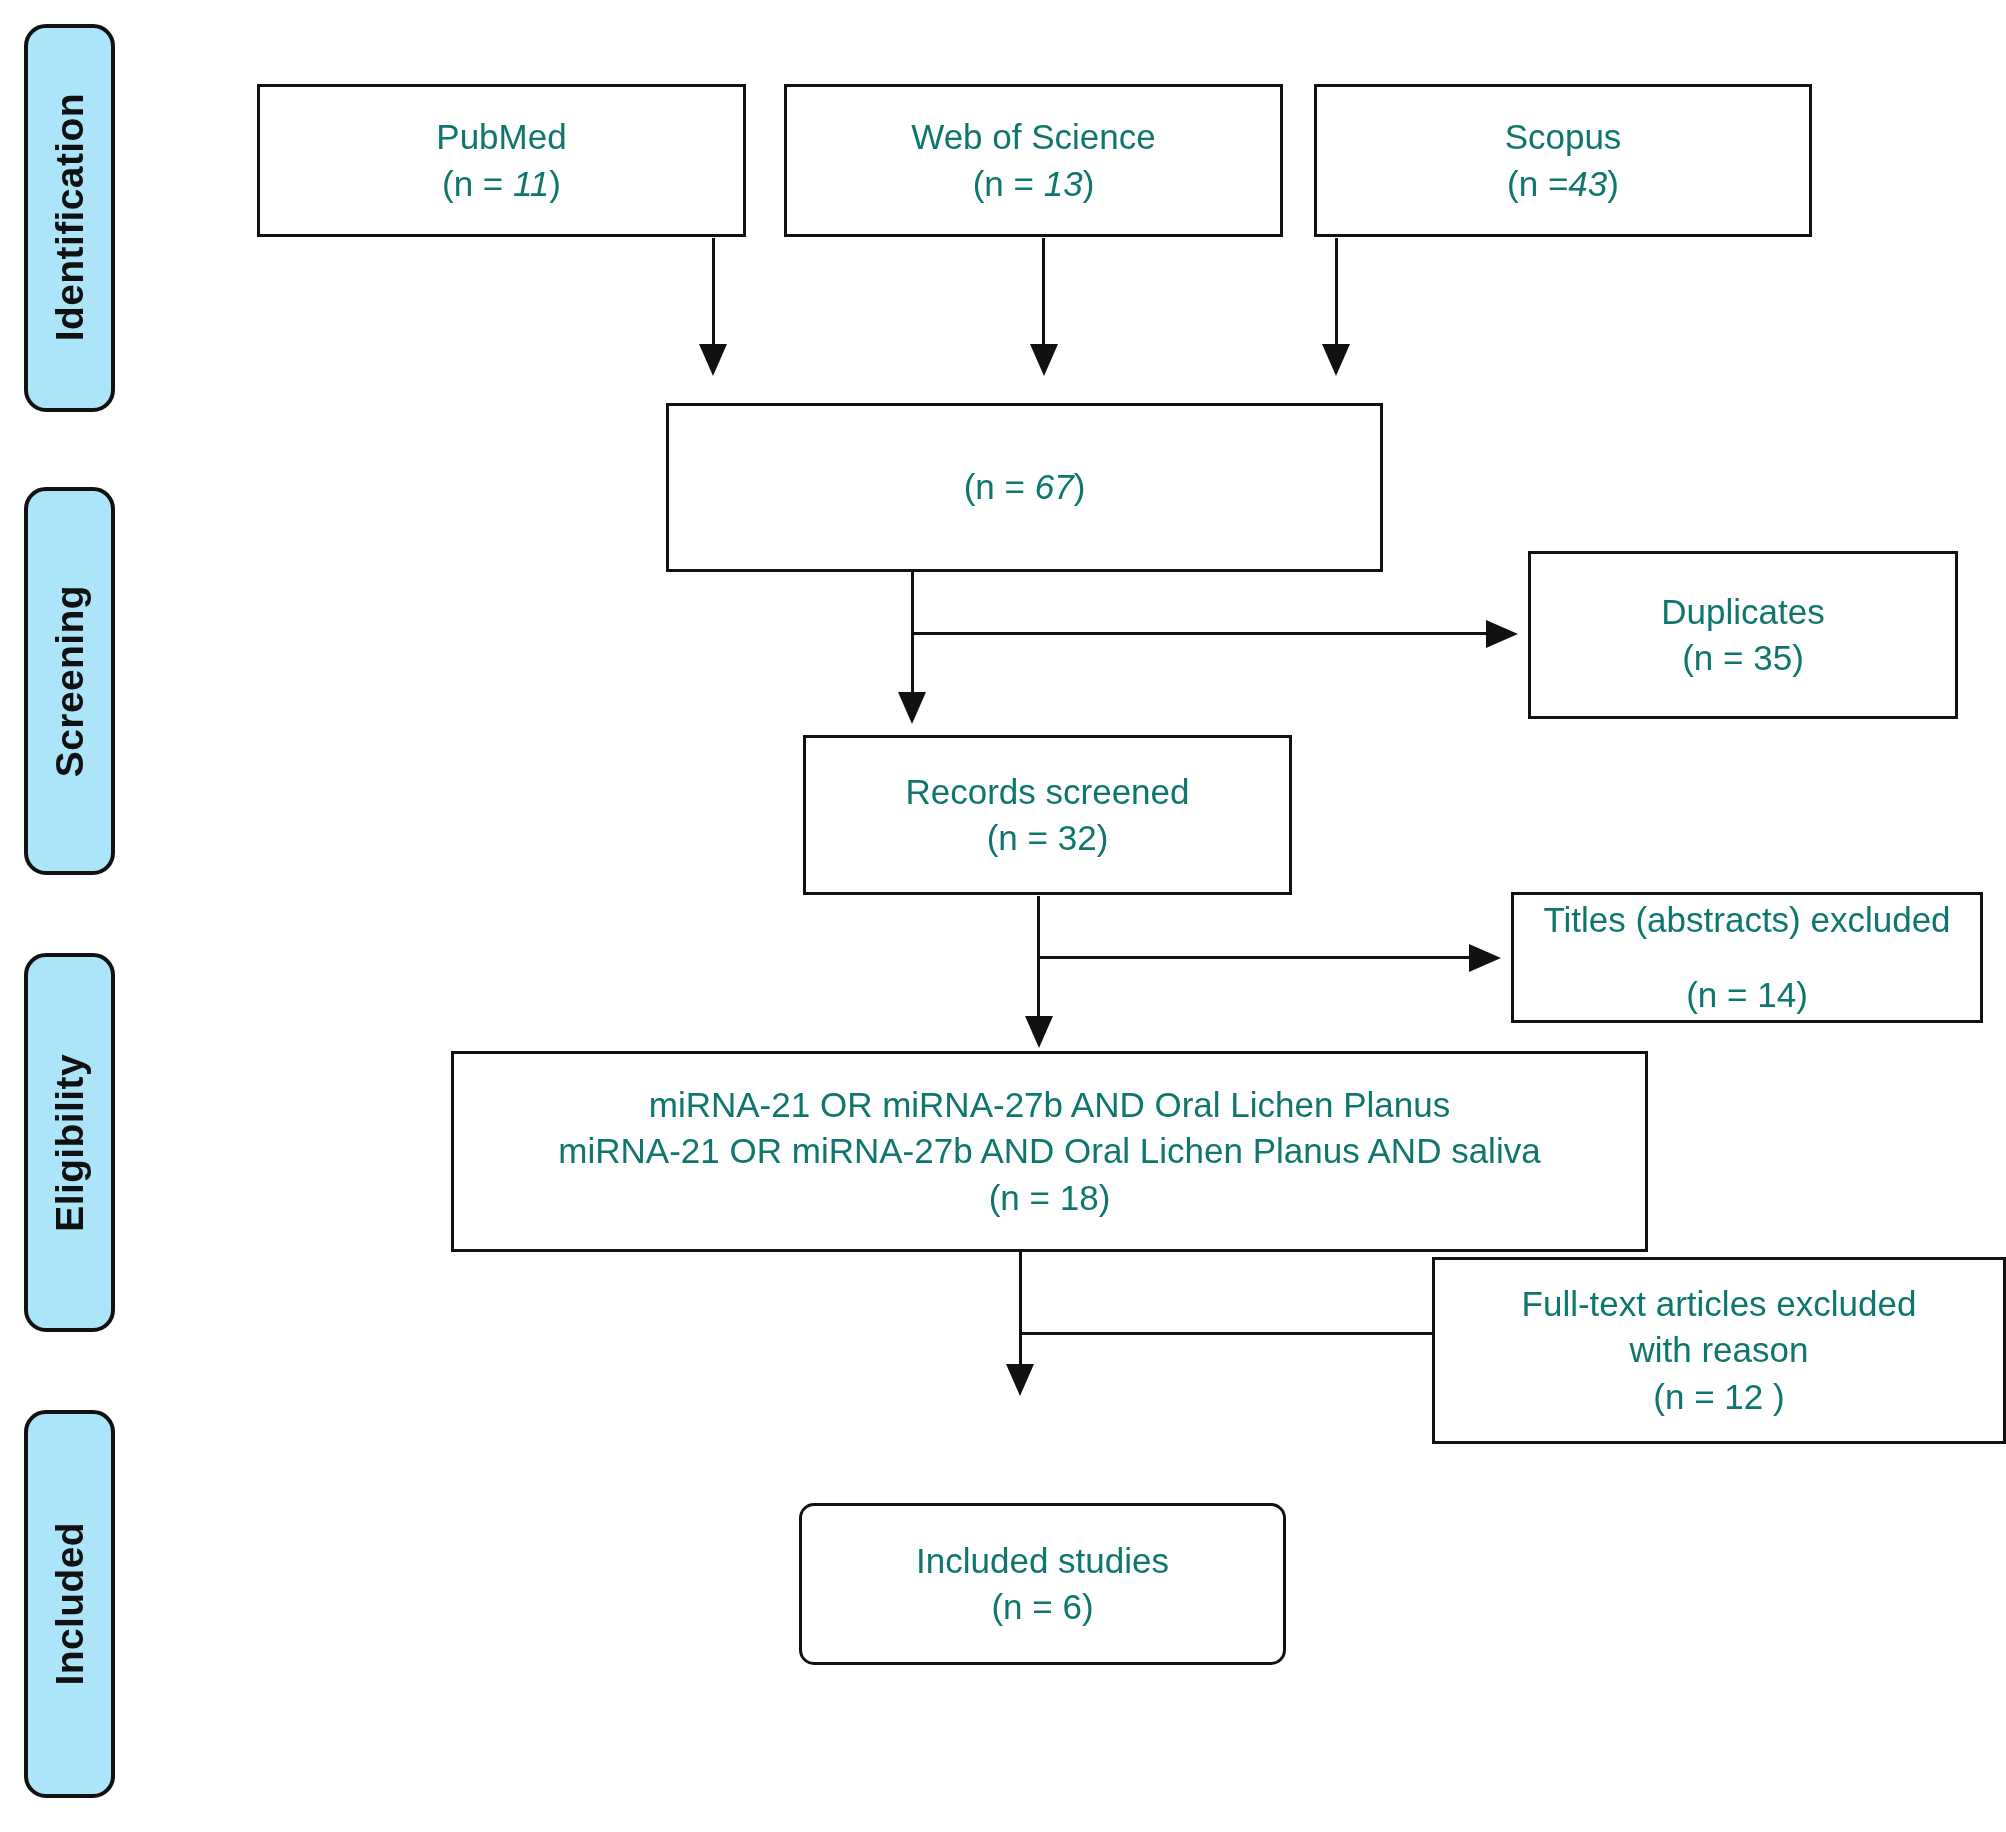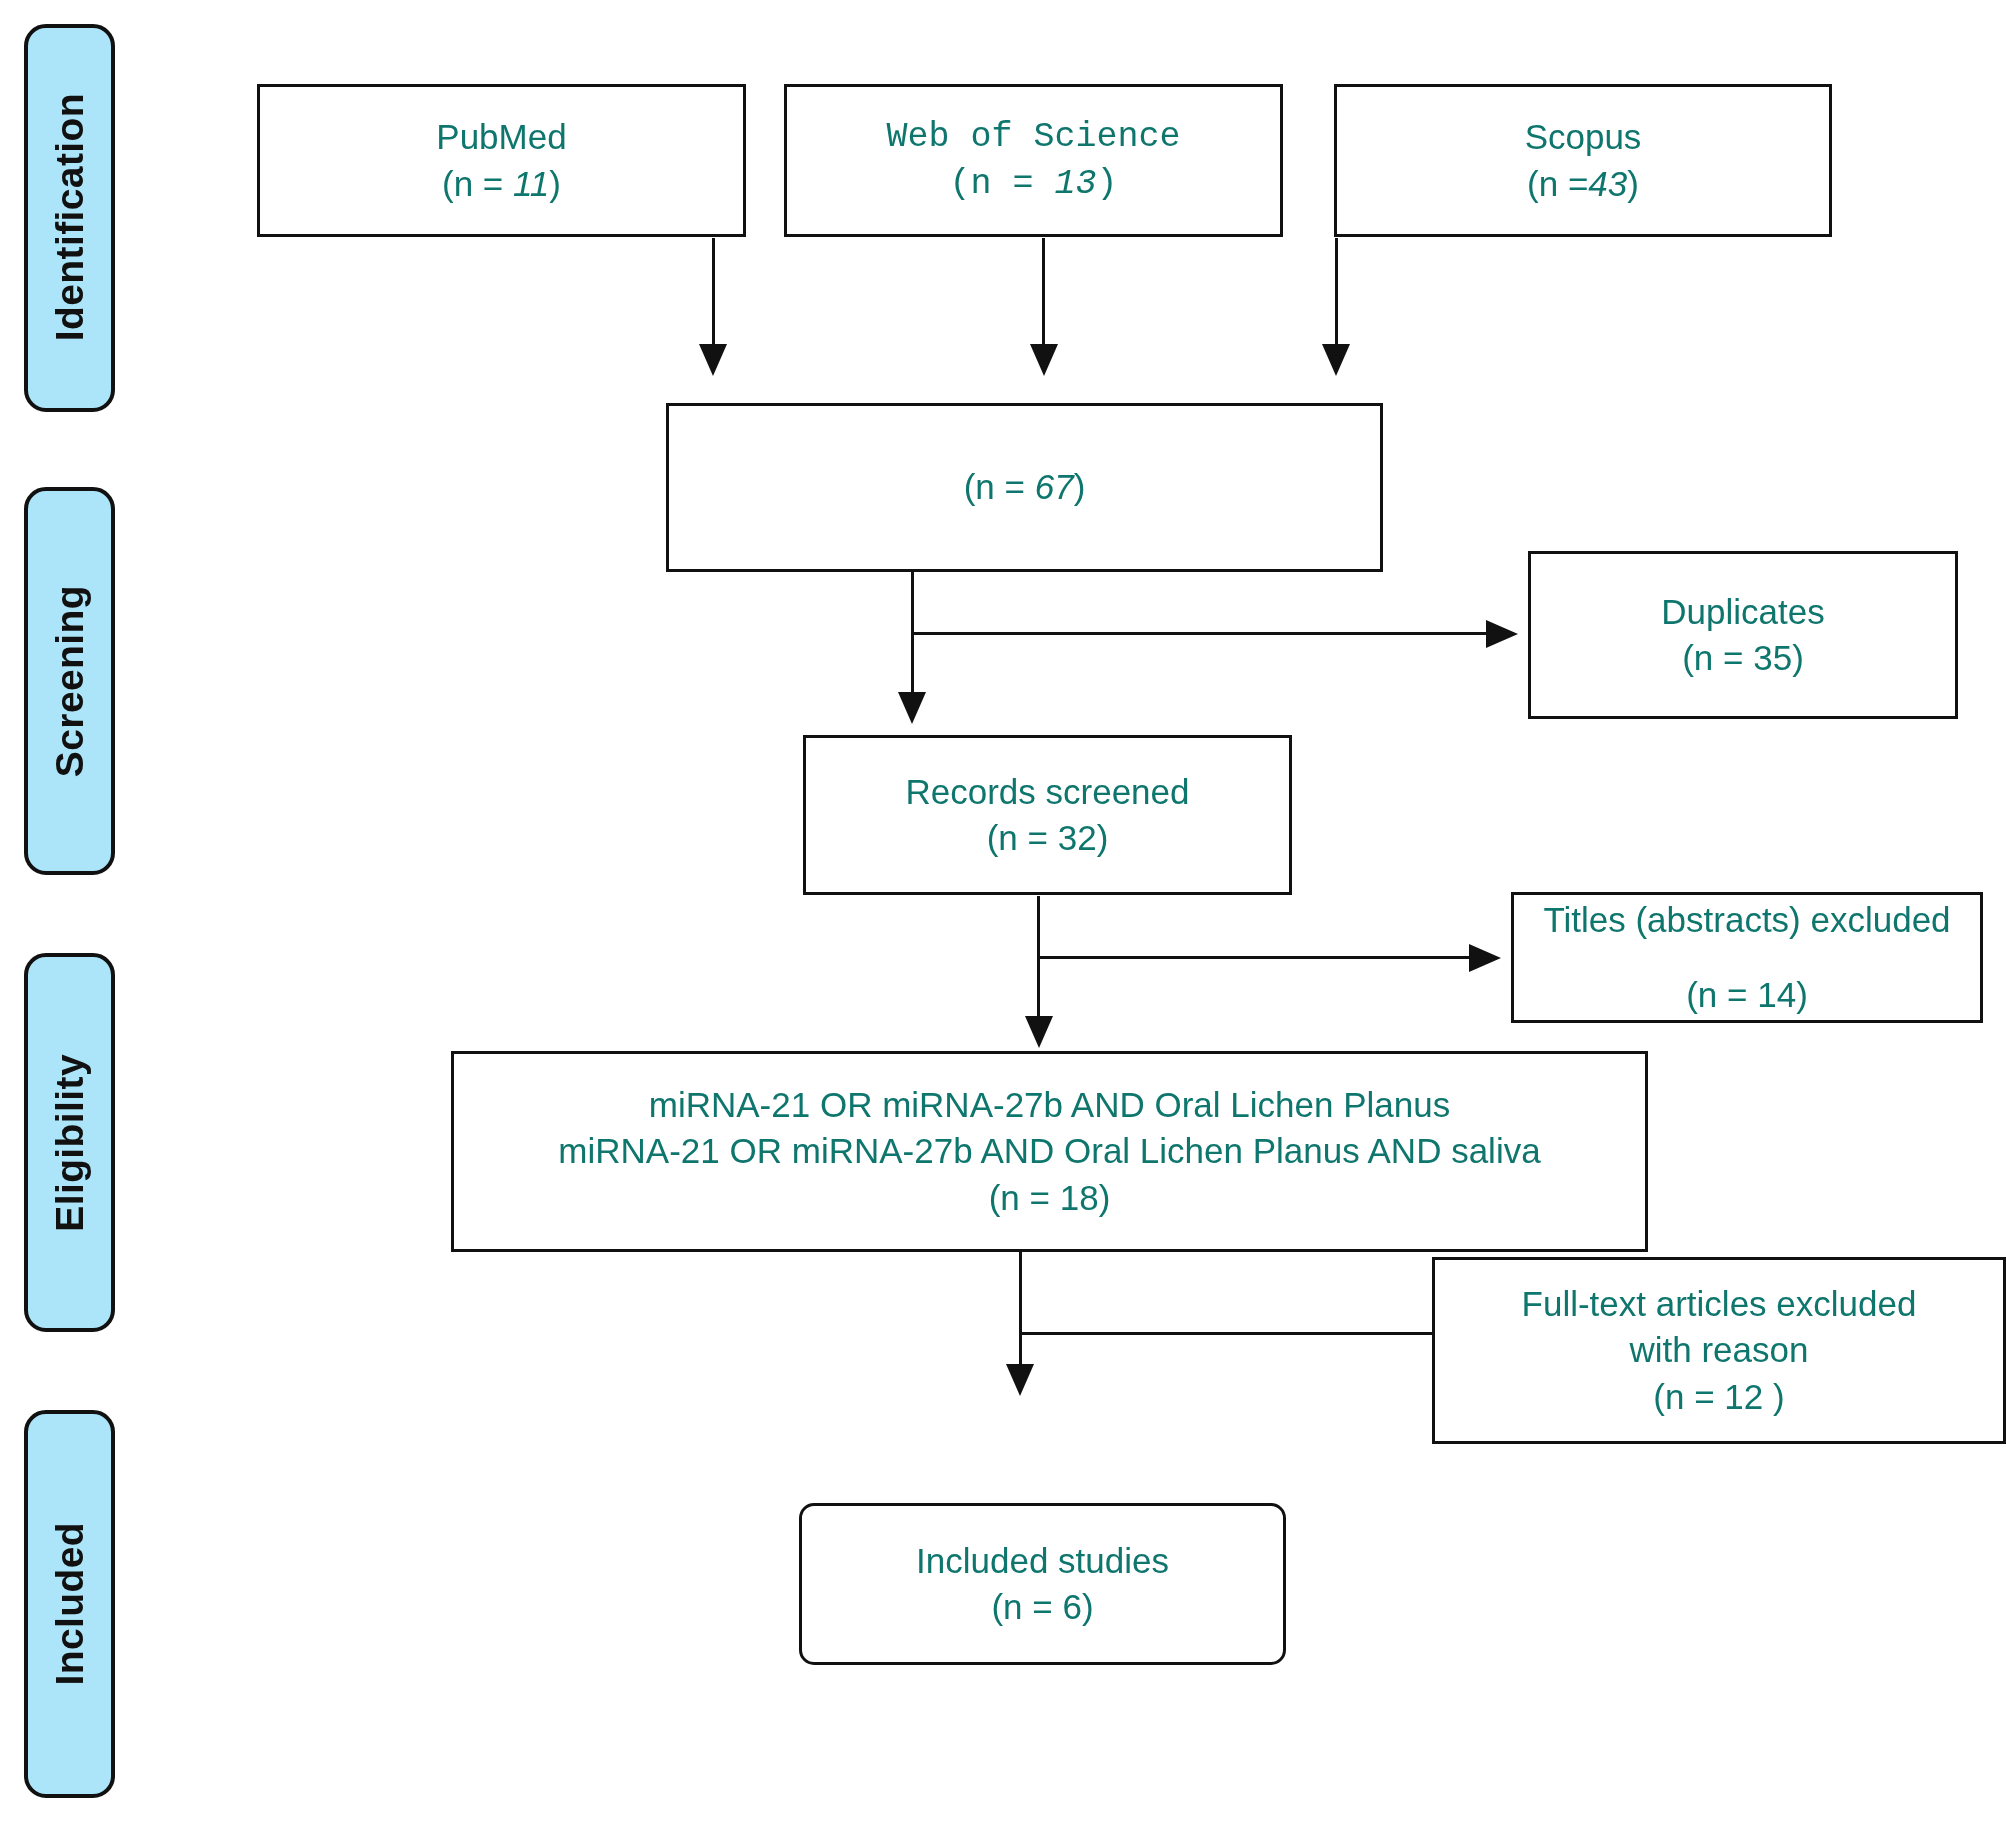--- a/index.html
+++ b/index.html
@@ -106,26 +106,26 @@
 
   <div class="stage-pill" style="left:23.6px; top:1410px; width:91px; height:388px;">
     <span class="stage-label">Included</span>
   </div>
 
   <div class="flow-box" style="left:257px; top:84px; width:489px; height:153px;">
     <span class="line">PubMed</span>
     <span class="line"><span>(n = </span><span class="ital">11</span><span>)</span></span>
   </div>
 
-  <div class="flow-box" style="left:784px; top:84px; width:499px; height:153px;font-family:Liberation Mono, monospace;">
+  <div class="flow-box" style="left:784px; top:84px; width:499px; height:153px;">
     <span class="line">Web of Science</span>
     <span class="line"><span>(n = </span><span class="ital">13</span><span>)</span></span>
   </div>
 
-  <div class="flow-box" style="left:1314px; top:84px; width:498px; height:153px;margin-left:20px;">
+  <div class="flow-box" style="left:1314px; top:84px; width:498px; height:153px;">
     <span class="line">Scopus</span>
     <span class="line"><span>(n =</span><span class="ital">43</span><span>)</span></span>
   </div>
 
   <div class="conn-v" style="left:712px; top:238px; height:110px;"></div>
   <div class="arrow-down" style="left:699px; top:344px;"></div>
 
   <div class="conn-v" style="left:1042px; top:238px; height:110px;"></div>
   <div class="arrow-down" style="left:1030px; top:344px;"></div>
 

